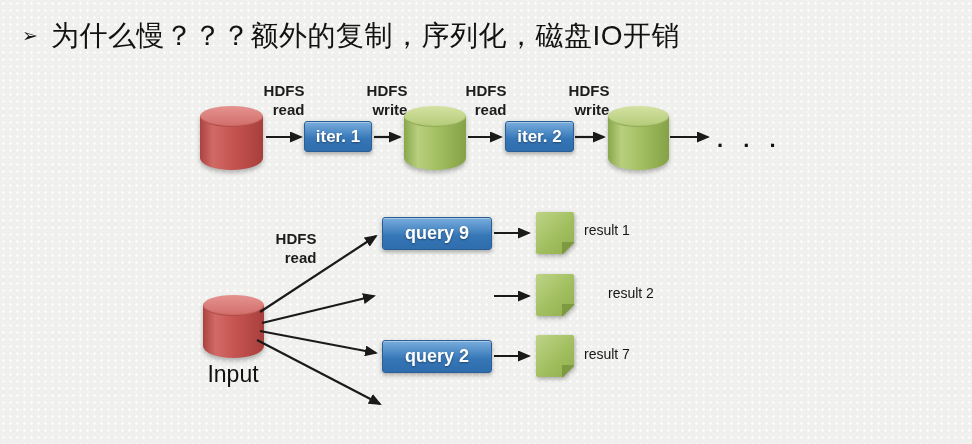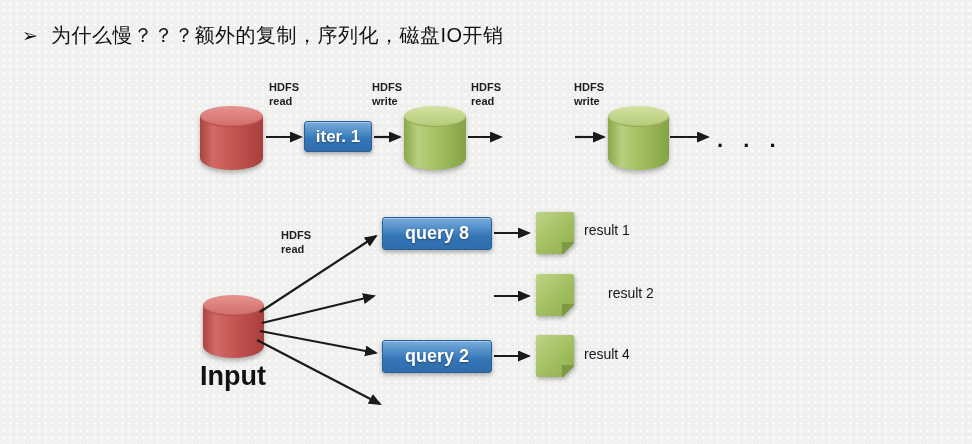--- a/index.html
+++ b/index.html
@@ -19,21 +19,21 @@
   
   .title-row {
     position: absolute;
     left: 22px;
     top: 22px;
     display: flex;
     align-items: flex-start;
     gap: 13px;
   }
   .bullet { font-size: 19px; color: #141414; line-height: 27px; }
-  .title-text { font-size: 20px; color: #121212; line-height: 27px; letter-spacing: 0.5px; }
+  .title-text { font-size: 28px; color: #121212; line-height: 27px; letter-spacing: 0.5px; }
 
   
   svg.arrows {
     position: absolute;
     inset: 0;
     width: 972px;
     height: 444px;
     z-index: 3;
     pointer-events: none;
   }
@@ -66,22 +66,22 @@
     text-shadow: 0 1px 2px rgba(0,0,0,0.4);
     box-shadow: 0 2px 4px rgba(70,70,70,0.45), inset 0 1px 0 rgba(255,255,255,0.35);
   }
   .iter-box  { font-size: 17px; }
   .query-box { font-size: 18px; }
 
   
   .edge-label {
     position: absolute; z-index: 2;
     transform: translateX(-50%);
-    text-align: left;
-    font-size: 11px;
+    text-align: right;
+    font-size: 15px;
     font-weight: bold;
     color: #1c1c1c;
     line-height: 1.27;
     white-space: pre-line;
   }
 
   
   .doc {
     position: absolute; z-index: 2;
     width: 38px; height: 42px;
@@ -96,21 +96,21 @@
   .doc-inner::after {
     content: ""; position: absolute;
     right: 0; bottom: 0; width: 12px; height: 12px;
     background: #7d9a41;
   }
 
   
   .input-label {
     position: absolute; z-index: 2;
     transform: translateX(-50%);
-    font-size: 27px; color: #111111; font-weight: bold;
+    font-size: 23px; color: #111111;
   }
   .result-label {
     position: absolute; z-index: 2;
     font-size: 14px; color: #161616;
   }
   .ellipsis {
     position: absolute; z-index: 2;
     font-size: 22px; font-weight: bold; color: #111111;
     letter-spacing: 7px;
   }
@@ -164,51 +164,54 @@
 
   <div class="node-box iter-box" style="left:304px; top:121px; width:68px; height:31px;">
     <span>iter. 1</span>
   </div>
 
   <div class="cylinder green" style="left:404px; top:106px; width:62px; height:64px;">
     <div class="cyl-body"></div>
     <div class="cyl-top"></div>
   </div>
 
+  <div class="node-box iter-box" style="left:505px; top:121px; width:69px; height:31px;">
+    <span>iter. 2</span>
+  </div>
 
   <div class="cylinder green" style="left:608px; top:106px; width:61px; height:64px;">
     <div class="cyl-body"></div>
     <div class="cyl-top"></div>
   </div>
 
   <div class="ellipsis" style="left:717px; top:127px;">. . .</div>
 
   <div class="edge-label" style="left:296px; top:229px;">HDFS
 read</div>
 
   <div class="cylinder red" style="left:203px; top:295px; width:61px; height:63px;">
     <div class="cyl-body"></div>
     <div class="cyl-top"></div>
   </div>
   <div class="input-label" style="left:233px; top:361px;">Input</div>
 
   <div class="node-box query-box" style="left:382px; top:217px; width:110px; height:33px;">
-    <span>query 8</span>
+    <span>query 9</span>
   </div>
   <div class="node-box query-box" style="left:382px; top:340px; width:110px; height:33px;">
     <span>query 2</span>
   </div>
 
   <div class="doc" style="left:536px; top:212px;">
       <div class="doc-inner"></div>
     </div>
   <div class="doc" style="left:536px; top:274px;">
       <div class="doc-inner"></div>
     </div>
   <div class="doc" style="left:536px; top:335px;">
       <div class="doc-inner"></div>
     </div>
 
   <div class="result-label" style="left:584px; top:222px;">result 1</div>
   <div class="result-label" style="left:608px; top:285px;">result 2</div>
-  <div class="result-label" style="left:584px; top:346px;">result 4</div>
+  <div class="result-label" style="left:584px; top:346px;">result 7</div>
 
 </div>
 
 </body></html>

